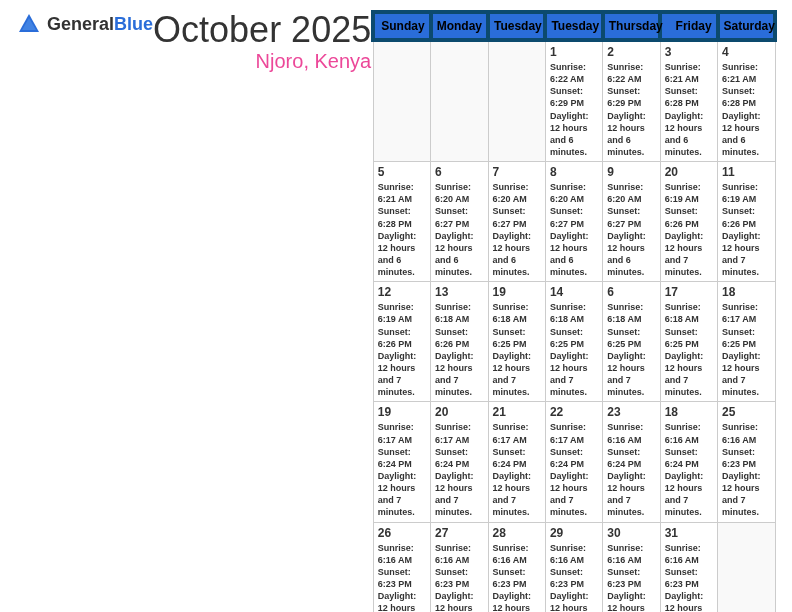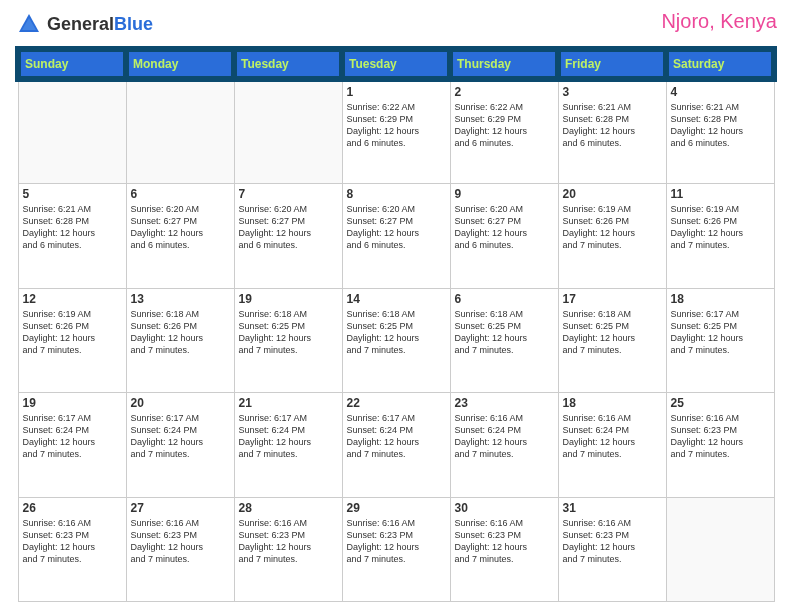--- a/index.html
+++ b/index.html
@@ -8,21 +8,21 @@
       height: 612px;
       font-family: Arial, sans-serif;
       background: #fff;
       overflow: hidden;
     }
     .page {
       width: 792px;
       height: 612px;
       padding: 10px 15px;
       display: flex;
-      flex-direction: column;
+      flex-direction: row;
     }
     .header {
       display: flex;
       justify-content: space-between;
       align-items: flex-start;
       margin-bottom: 8px;
     }
     .logo {
       display: flex;
       align-items: center;
@@ -57,26 +57,26 @@
     }
     .calendar {
       flex: 1;
       border: 1px solid #ccc;
       border-collapse: collapse;
       width: 100%;
       table-layout: fixed;
     }
     .calendar th {
       background-color: #2a6dd9;
-      color: #bef264;
+      color: #000000;
       font-size: 12px;
       font-weight: bold;
       padding: 5px 4px;
-      text-align: left;
-      border: 6px solid #0c4a6e;
+      text-align: right;
+      border: 4px solid #0c4a6e;
     }
     .calendar td {
       vertical-align: top;
       border: 1px solid #ccc;
       padding: 3px 4px;
       font-size: 9.5px;
       color: #333;
       height: 88px;
       width: 14.28%;
       background: #fff;
@@ -88,37 +88,39 @@
       font-size: 12px;
       font-weight: bold;
       color: #333;
       display: block;
       margin-bottom: 2px;
     }
     .cell-info {
       font-size: 9px;
       line-height: 1.35;
       color: #333;
+      font-weight: bold;
     }
   </style>
 </head>
 <body>
 
 <div class="page">
   <div class="header">
     <div class="logo">
       <svg class="logo-icon" viewBox="0 0 28 28">
         <polygon points="14,4 24,22 4,22" fill="#2a6dd9"></polygon>
         <polygon points="14,8 21,20 7,20" fill="#5a9aee" opacity="0.5"></polygon>
       </svg>
       <div>
         <span class="logo-text-general">General</span><span class="logo-text-blue">Blue</span>
       </div>
     </div>
     <div class="title-area">
+      <div class="month-title">October 2025</div>
       <div class="location">Njoro, Kenya</div>
     </div>
   </div>
 
   <table class="calendar">
     <thead>
       <tr>
       <th>Sunday</th>
           <th>Monday</th>
           <th>Tuesday</th>

